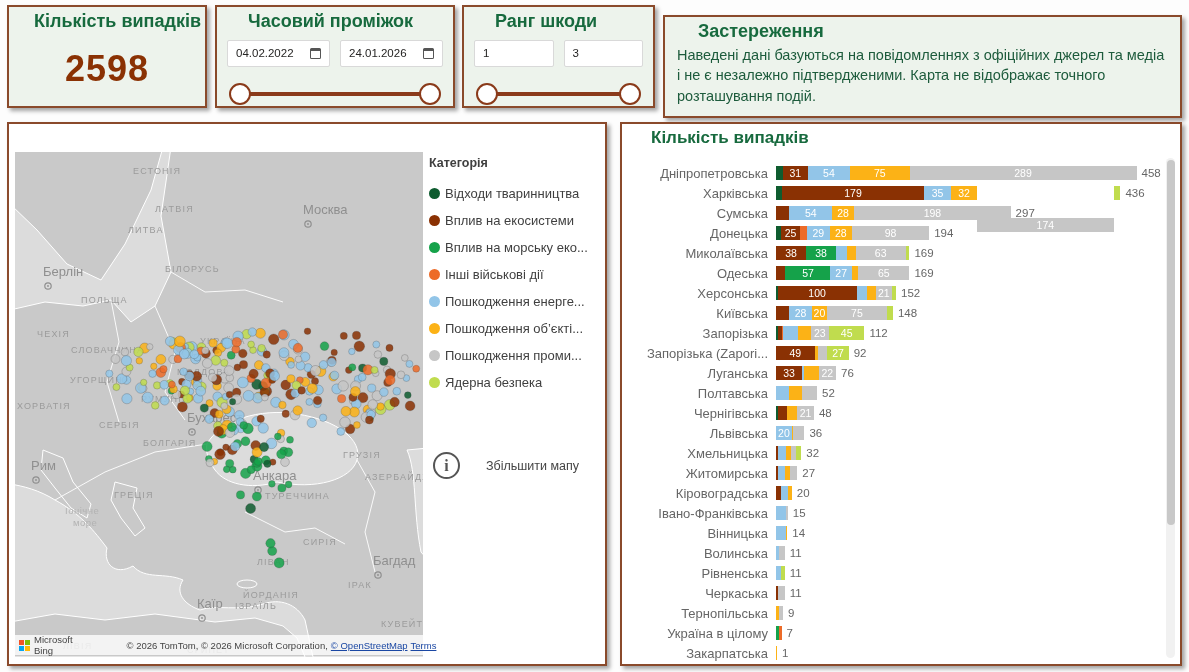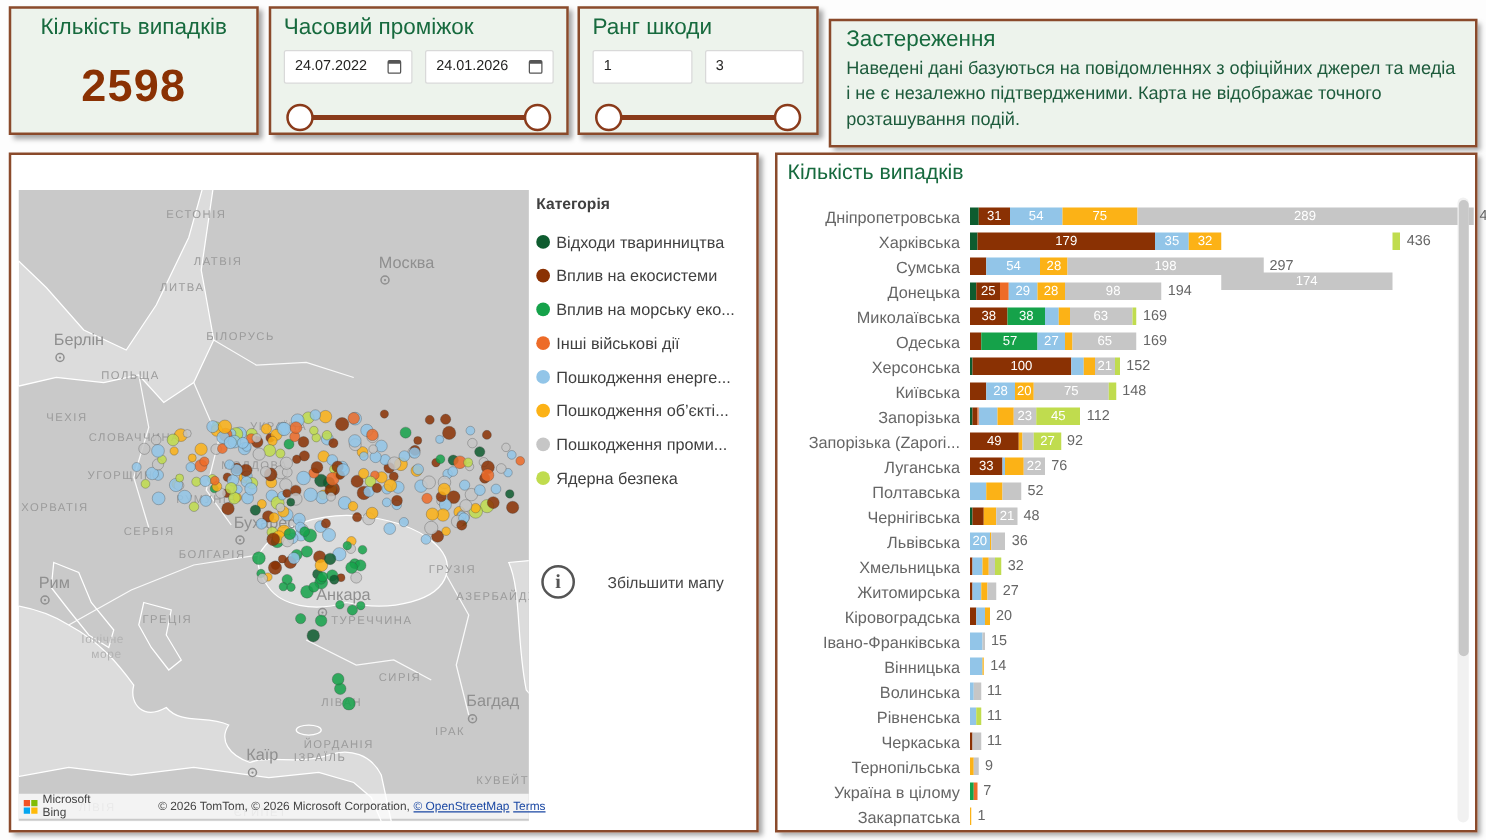--- a/index.html
+++ b/index.html
@@ -2,21 +2,21 @@
 <html><head>
 <meta charset="utf-8">
 <style>
   * { margin:0; padding:0; box-sizing:border-box; }
   html,body { width:1189px; height:672px; background:#fdfdfd; font-family:"Liberation Sans",sans-serif; overflow:hidden; }
   .card {
     position:absolute; background:#edf3ec; border:2px solid #8a4a2b;
     box-shadow:3px 3px 4px rgba(0,0,0,0.35);
   }
   .panel { background:#ffffff; }
-  .card-title { font-size:18px; font-weight:normal; color:#176a3e; line-height:1.15; }
+  .card-title { font-size:18px; font-weight:bold; color:#176a3e; line-height:1.15;padding-left:21px; }
   
   #card-count { left:7px; top:5px; width:200px; height:103px; text-align:center; padding-top:4px; }
   #count-value { font-size:36px; font-weight:600; color:#8a3103; margin-top:16px; letter-spacing:1px; }
   #card-time  { left:215px; top:5px; width:240px; height:103px; padding:4px 10px; }
   #card-rank  { left:462px; top:5px; width:193px; height:103px; padding:4px 10px; }
   #card-disc  { left:663px; top:15px; width:519px; height:103px; padding:4px 12px; }
   #disc-text { font-size:14.5px; color:#1d5b3c; margin-top:3px; line-height:1.42; }
   .inputs-row { display:flex; gap:10px; margin-top:8px; }
   .val-box {
     background:#fff; border:1px solid #d9d9d9; border-radius:2px; height:27px;
@@ -75,21 +75,21 @@
 
 <div class="card" id="card-count">
   <div class="card-title">Кількість випадків</div>
   <div id="count-value">2598</div>
 </div>
 
 <div class="card" id="card-time">
   <div class="card-title">Часовий проміжок</div>
   <div class="inputs-row">
     <div class="val-box date-box">
-      <span>24.07.2022</span>
+      <span>04.02.2022</span>
       <span class="cal-icon"></span>
     </div>
     <div class="val-box date-box">
       <span>24.01.2026</span>
       <span class="cal-icon"></span>
     </div>
   </div>
   <div class="slider">
     <div class="track"></div>
     <div class="handle h-left"></div>
@@ -581,21 +581,21 @@
           <div class="cseg" style="width: 7.11px; background: rgb(14, 92, 47);"></div>
           <div class="cseg" style="width: 24.49px; background: rgb(138, 49, 3);">
             <span>31</span>
           </div>
           <div class="cseg" style="width: 42.66px; background: rgb(146, 197, 232);">
             <span>54</span>
           </div>
           <div class="cseg" style="width: 59.25px; background: rgb(252, 178, 22);">
             <span>75</span>
           </div>
-          <div class="cseg" style="width: 269px; background: rgb(198, 198, 198);">
+          <div class="cseg" style="width: 227px; background: rgb(198, 198, 198);">
             <span>289</span>
           </div>
         </div>
         <div class="ctotal">458</div>
       </div>
       <div class="crow">
         <div class="clabel">Харківська</div>
         <div class="cbar">
           <div class="cseg" style="width: 6.32px; background: rgb(14, 92, 47);"></div>
           <div class="cseg" style="width: 141.41px; background: rgb(138, 49, 3);">

